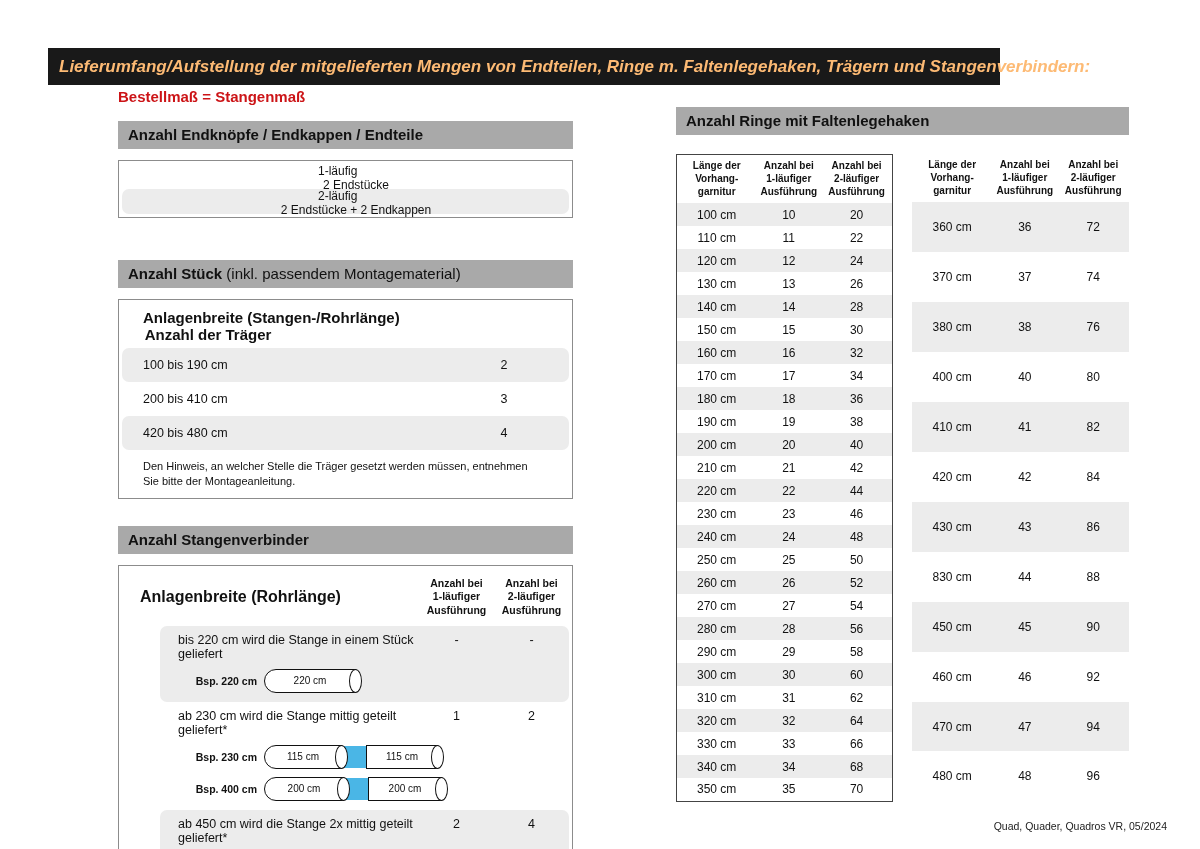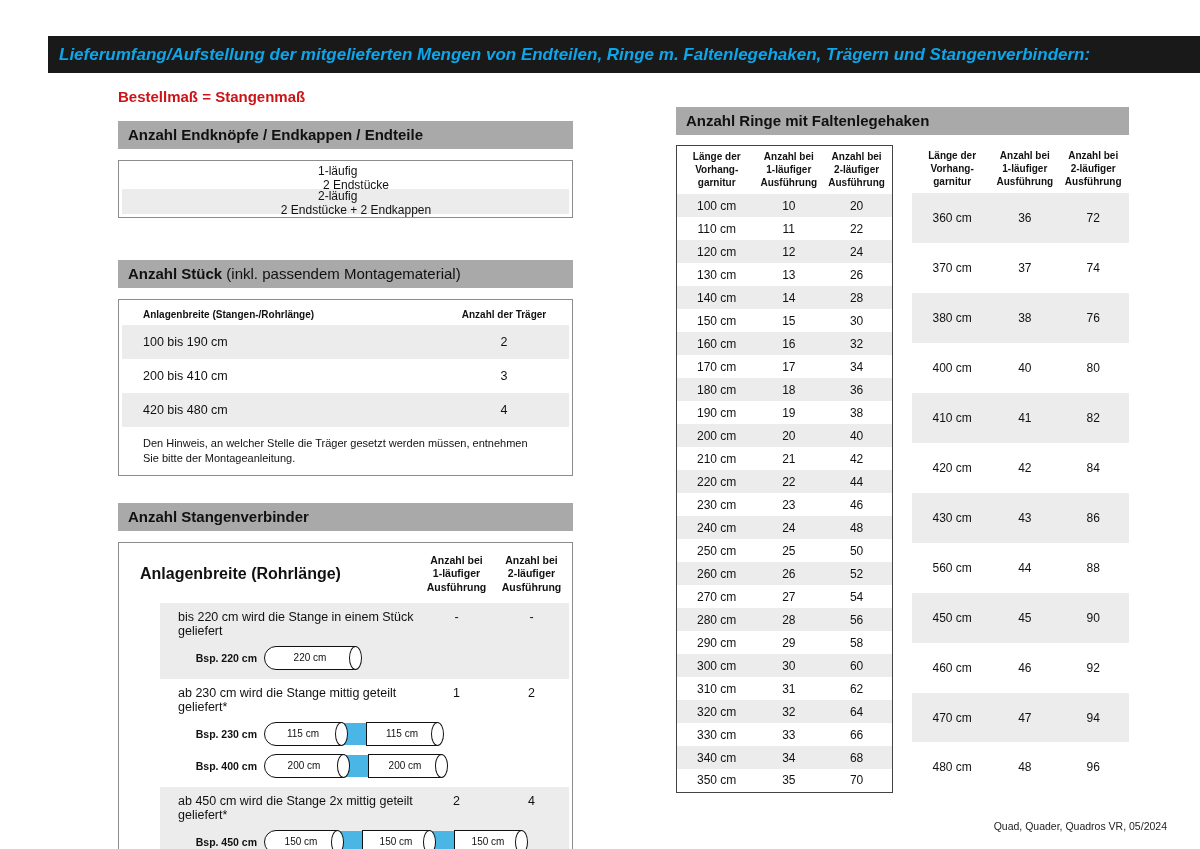--- a/index.html
+++ b/index.html
@@ -2,37 +2,37 @@
 <html><head>
 <meta charset="utf-8">
 <style>
   * { margin:0; padding:0; box-sizing:border-box; }
   html,body { width:1200px; height:849px; }
   body {
     position:relative; background:#ffffff; color:#111;
     font-family:"Liberation Sans", sans-serif; overflow:hidden;
   }
   .top-bar {
-    position:absolute; left:48px; top:36px; width:1152px; height:37px;
-    background:var(--bar,#191919); color:#0ea5e9; font-size:17px; font-weight:bold;
+    position:absolute; left:48px; top:48px; width:952px; height:37px;
+    background:var(--bar,#191919); color:#fdba74; font-size:17px; font-weight:bold;
     font-style:italic; line-height:37px; padding-left:11px; white-space:nowrap;
   }
   .left-col { position:absolute; left:118px; top:88px; width:455px; }
   .right-col { position:absolute; left:676px; top:107px; width:453px; }
   .red-note { color:var(--red,#cc1417); font-weight:bold; font-size:15px; }
   .sec-h {
     height:28px; background:var(--header_gray,#a9a9a9); font-size:15px;
     line-height:28px; padding-left:10px; font-weight:bold; color:#111;
   }
   .sec-h .light { font-weight:normal; }
   .box { border:1px solid #8c8c8c; padding:3px; margin-top:11px; background:#fff; }
-  .shaded { background:var(--row_gray,#ececec); }
+  .shaded { background:var(--row_gray,#ececec);border-radius:7px; }
   .e-row { display:flex; height:25px; align-items:center; padding-left:21px; font-size:12px;flex-direction:column; }
   .e-label { width:76px; }
-  .t2-head { display:flex; padding:6px 0 5px 21px; font-size:10px; font-weight:bold; }
+  .t2-head { display:flex; padding:6px 0 5px 21px; font-size:15px; font-weight:bold;flex-direction:column; }
   .t2-c1 { flex:1; }
   .t2-c2 { width:130px; text-align:center; }
   .t2-row { display:flex; height:34px; align-items:center; padding-left:21px; font-size:12.5px; }
   .t2-note { font-size:11px; line-height:1.35; padding:9px 36px 6px 21px; }
   .v-head { display:flex; align-items:center; padding:8px 0 8px; }
   .vh-label { flex:1; padding-left:18px; font-weight:bold; font-size:16px; }
   .vh-col { width:75px; text-align:center; font-weight:bold; font-size:10.5px; line-height:1.3; }
   .v-block { padding:7px 0 9px;margin-left:38px; }
   .block-head { display:flex; align-items:flex-start; }
   .block-text { flex:1; padding-left:18px; font-size:12.5px; }
@@ -47,21 +47,21 @@
   }
   .rod-seg.first { border-top-left-radius:12px; border-bottom-left-radius:12px; }
   .rod-ellipse {
     width:13px; height:24px; border:1.5px solid #111; border-radius:50%;
     background:#fff; flex:none; margin-left:-7px; margin-right:-4px;
     position:relative; z-index:2;
   }
   .rod-ellipse.end { margin-right:0; }
   .rod-conn { width:22px; height:22px; background:var(--blue,#4ab6e6); flex:none; position:relative; z-index:1; }
   .footnote { padding:11px 14px 8px 14px; font-size:10px; line-height:1.4; }
-  .rings-wrap { display:flex; justify-content:space-between; margin-top:10px; }
+  .rings-wrap { display:flex; justify-content:space-between; margin-top:19px; }
   .rings-table { width:217px; border-collapse:collapse; table-layout:fixed; }
   .rings-table.bordered { border:1px solid #444; }
   .rings-table th { font-size:10px; font-weight:bold; line-height:1.3; text-align:center; vertical-align:middle; padding:4px 0 5px; }
   .rings-table td { font-size:12px; text-align:center; height:23px; padding:0; }
   .rings-table tbody tr:nth-child(odd) { background:var(--row_gray,#ececec); }
   .footer { position:absolute; right:33px; top:820px; font-size:10.5px; color:#222; }
 </style>
 </head>
 <body style="--bar: #191919; --red: #cc1417; --blue: #4ab6e6; --header_gray: #a9a9a9; --row_gray: #ececec;">
 
@@ -396,21 +396,21 @@
             <td>420 cm</td>
             <td>42</td>
             <td>84</td>
           </tr>
           <tr>
             <td>430 cm</td>
             <td>43</td>
             <td>86</td>
           </tr>
           <tr>
-            <td>560 cm</td>
+            <td>830 cm</td>
             <td>44</td>
             <td>88</td>
           </tr>
           <tr>
             <td>450 cm</td>
             <td>45</td>
             <td>90</td>
           </tr>
           <tr>
             <td>460 cm</td>

